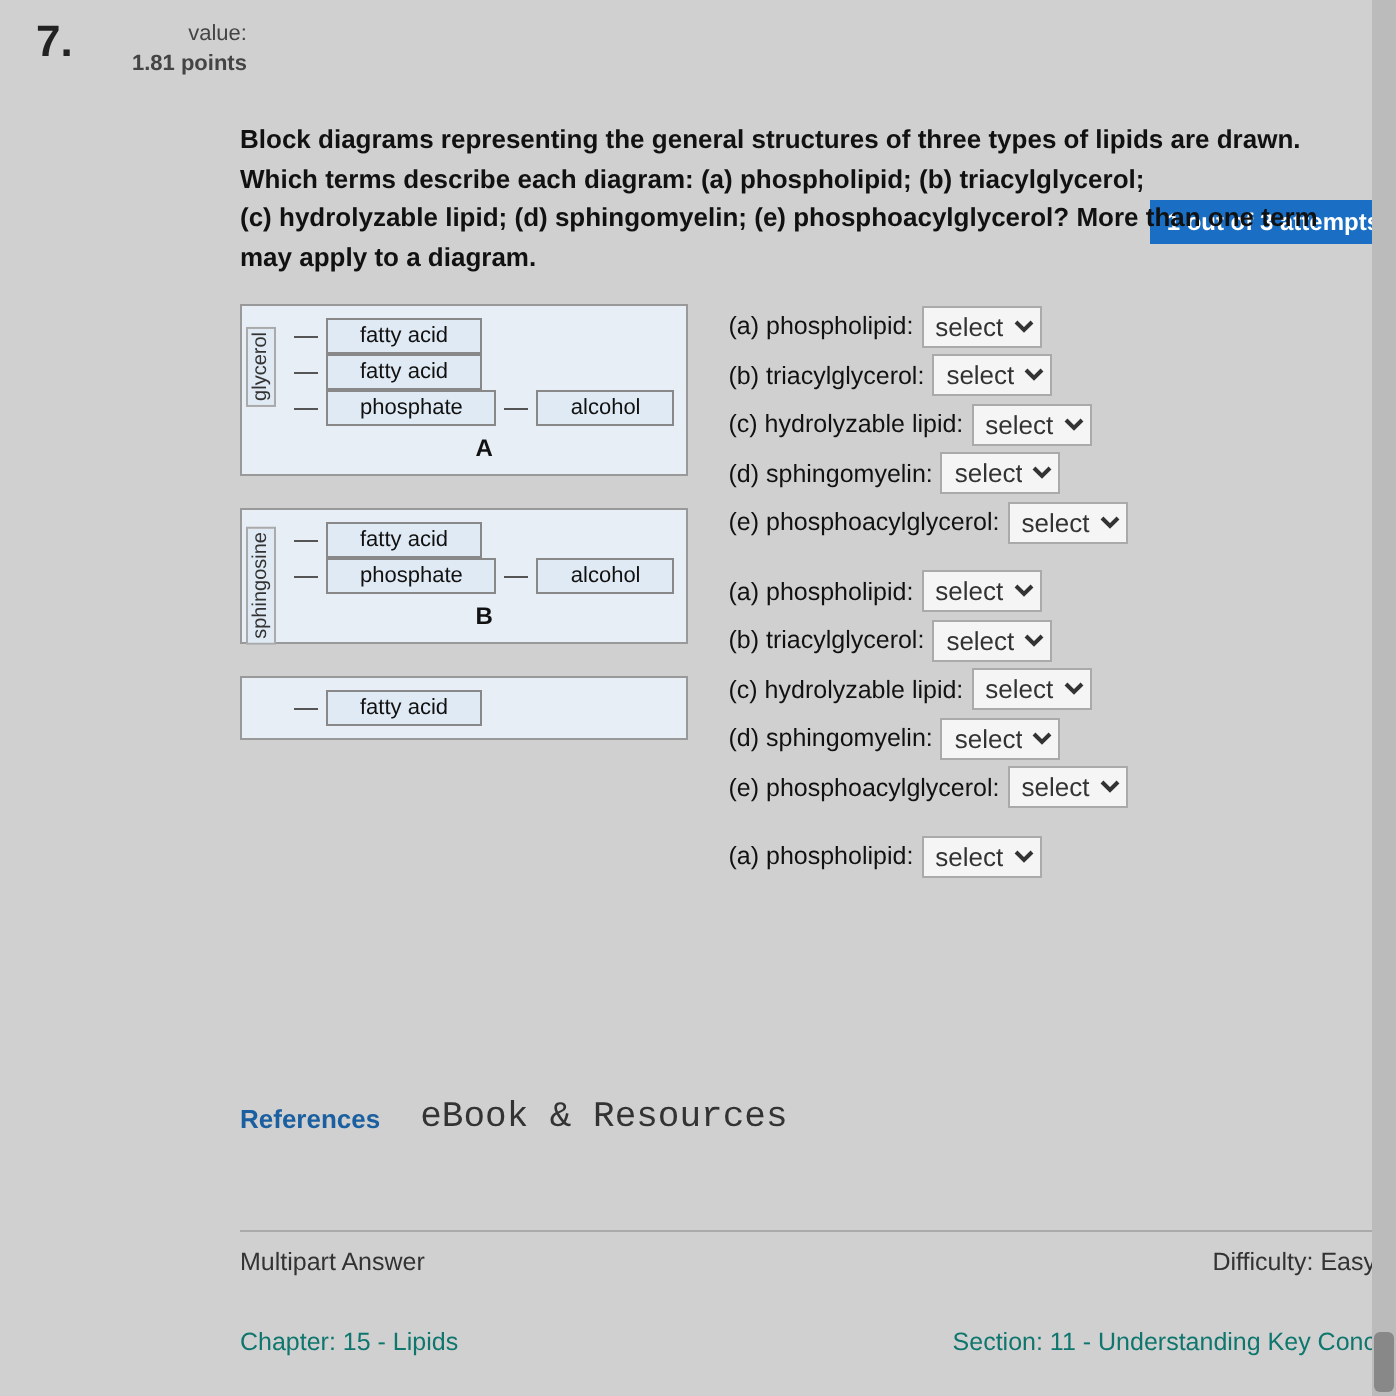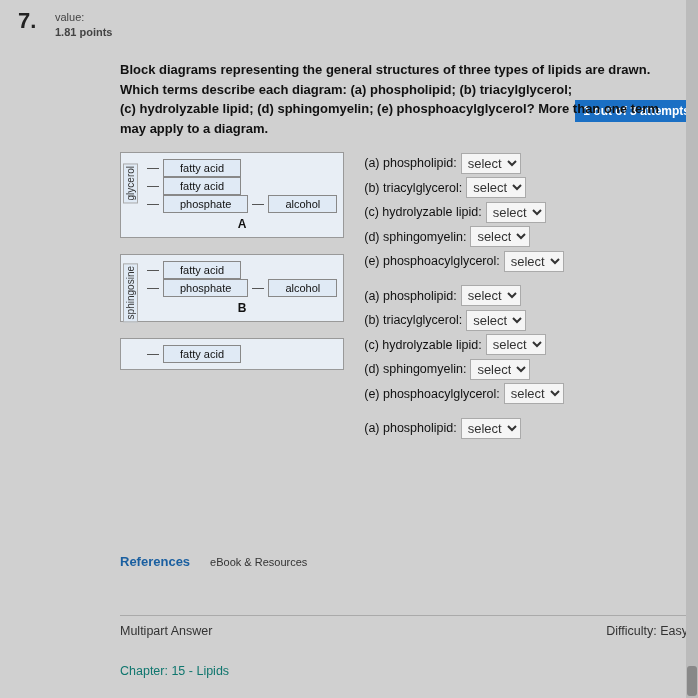--- a/index.html
+++ b/index.html
@@ -21,24 +21,25 @@
       position: absolute;
       top: 8px;
       left: 18px;
       font-size: 22px;
       font-weight: bold;
       color: #222;
     }
     .value-label {
       position: absolute;
       top: 10px;
-      left: 55px;
+      left: 66px;
       font-size: 11px;
       color: #444;
       line-height: 1.4;
+      text-align: right;
     }
     .attempts-badge {
       position: absolute;
       top: 100px;
       right: 0px;
       background: #1a6fc4;
       color: white;
       font-size: 12px;
       padding: 4px 8px;
       font-weight: bold;
@@ -157,21 +158,22 @@
       font-size: 13px;
     }
     .references-link {
       color: #1a5fa0;
       font-weight: bold;
       cursor: pointer;
       text-decoration: none;
     }
     .ebook-link {
       color: #333;
-      font-size: 11px;
+      font-size: 18px;
+      font-family: Liberation Mono, monospace;
     }
     .footer-info {
       position: absolute;
       bottom: 60px;
       left: 120px;
       right: 10px;
       display: flex;
       justify-content: space-between;
       font-size: 12.5px;
       color: #333;
@@ -409,19 +411,20 @@
     <span class="ebook-link">eBook &amp; Resources</span>
   </div>
 
   <div class="footer-info">
     <span>Multipart Answer</span>
     <span>Difficulty: Easy</span>
   </div>
 
   <div class="footer-bottom">
     <span>Chapter: 15 - Lipids</span>
+    <span>Section: 11 - Understanding Key Conc</span>
   </div>
 
   <div class="scrollbar-indicator">
     <div class="scrollbar-thumb"></div>
   </div>
 
 </div>
 
 </body></html>

